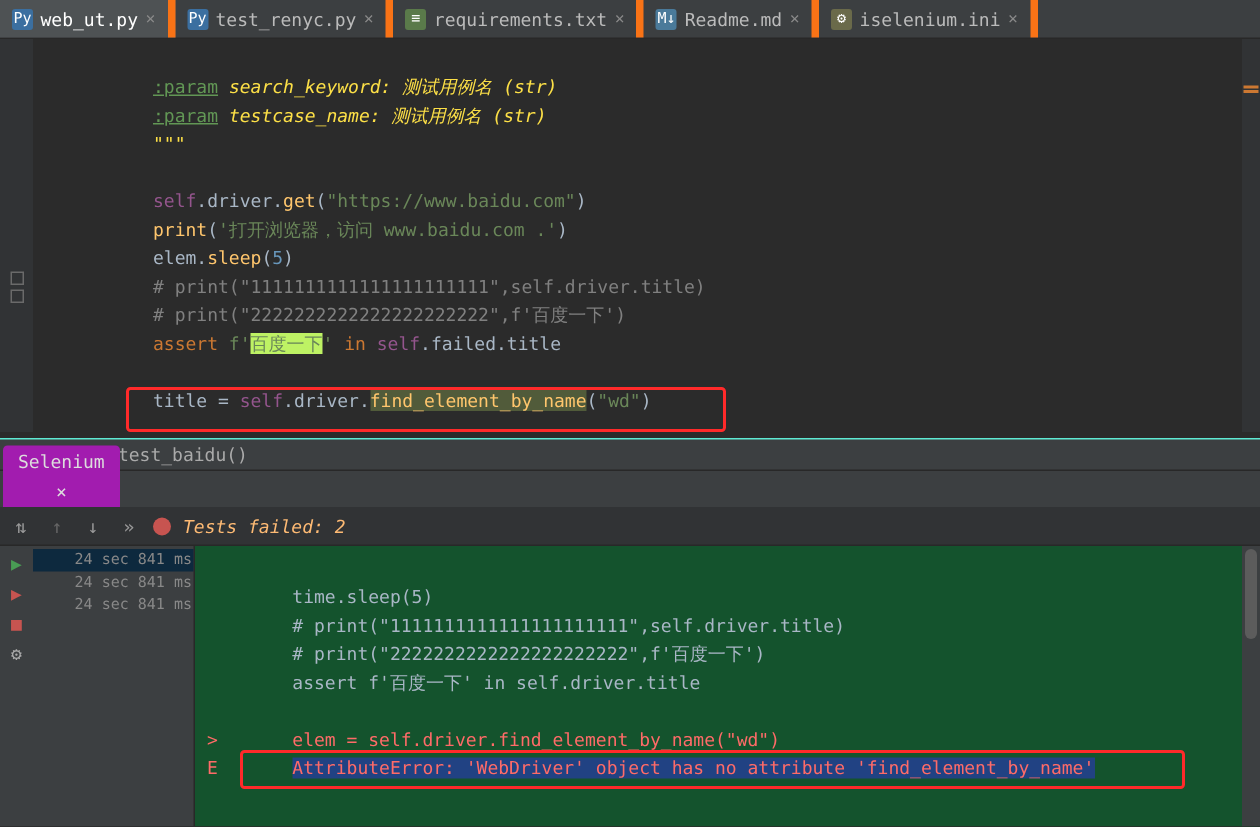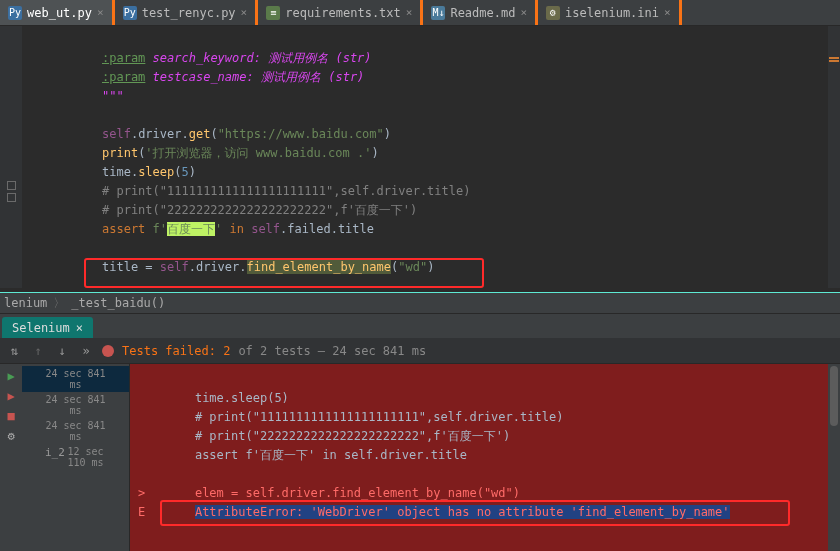--- a/index.html
+++ b/index.html
@@ -1,78 +1,78 @@
 <!DOCTYPE html>
 <html><head>
 <meta charset="utf-8">
 <style>
 * { margin:0; padding:0; box-sizing:border-box; }
 body { width:840px; height:551px; background:#2b2b2b; font-family:"Consolas","Monaco",monospace; font-size:12px; color:#a9b7c6; overflow:hidden; position:relative; }
 
 
 .tabs { display:flex; height:26px; background:#3c3f41; border-bottom:1px solid #282828; align-items:stretch; }
-.tab { display:flex; align-items:center; padding:0 8px; gap:5px; border-right:3px solid #f97316; color:#bbb; cursor:pointer; }
+.tab { display:flex; align-items:center; padding:0 8px; gap:5px; border-right:5px solid #f97316; color:#bbb; cursor:pointer; }
 .tab.active { background:#4e5254; color:#fff; }
 .tab .fic { width:14px; height:14px; display:inline-flex; align-items:center; justify-content:center; font-size:10px; border-radius:2px; }
 .py { background:#3b6fa0; color:#fff; }
 .txt { background:#5a7a4a; color:#fff; }
 .md { background:#4a7a9a; color:#fff; }
 .ini { background:#6a6a4a; color:#fff; }
 .tab .cl { color:#8a8a8a; font-size:11px; }
 
 
 .gutleft { position:absolute; left:0; top:26px; width:22px; height:262px; background:#313335; }
 .foldbox { width:9px; height:9px; border:1px solid #6a6a6a; margin:3px auto; }
 
 
 .editor { position:absolute; left:22px; top:26px; right:18px; height:262px; background:#2b2b2b; padding:4px 0 0 80px; line-height:19px; white-space:pre; }
 .kw { color:#cc7832; }
 .self { color:#94558d; }
 .str { color:#6a8759; }
 .fn { color:#ffc66d; }
 .cmt { color:#808080; }
 .doctag { color:#629755; text-decoration:underline; }
-.docdesc { color:#d946ef; font-style:italic; }
+.docdesc { color:#fde047; font-style:italic; }
 .bg1 { background:#bef264; }
 .bg2 { background:#515b3a; }
 
 
 .hlbox1 { position:absolute; border:2px solid #ff2a2a; border-radius:3px; left:84px; top:258px; width:400px; height:30px; }
 
 
 .miniscroll { position:absolute; right:0; top:26px; width:12px; height:262px; background:#313335; }
 .tick { height:2px; background:#cc7832; width:10px; margin:1px; }
 
 
 .crumb { position:absolute; top:292px; left:0; right:0; height:22px; background:#3c3f41; display:flex; align-items:center; color:#aaa; padding-left:4px; gap:6px; border-top:1px solid #5eead4; border-bottom:1px solid #282828;}
 .crumb span.sep { color:#777; }
 
 
 .lowhdr { position:absolute; top:314px; left:0; right:0; height:24px; background:#3c3f41; display:flex; align-items:flex-end; padding-left:2px; }
-.lowhdr .ptab { background:#0f766e; padding:4px 10px 3px 10px; color:#ddd; border-top-left-radius:3px; border-top-right-radius:3px; display:flex; gap:6px; align-items:center; }
+.lowhdr .ptab { background:#a21caf; padding:4px 10px 3px 10px; color:#ddd; border-top-left-radius:3px; border-top-right-radius:3px; display:flex; gap:6px; align-items:center;flex-direction:column; }
 
 
 .tool { position:absolute; top:338px; left:0; right:0; height:26px; background:#313335; display:flex; align-items:center; padding:0 6px; gap:8px; border-bottom:1px solid #282828;}
 .ticon { width:16px; height:16px; display:inline-flex; align-items:center; justify-content:center; color:#999; }
-.testfail { color:#f97316; }
+.testfail { color:#fdba74;font-style:italic; }
 .testsub { color:#888; }
 .redc { width:12px; height:12px; border-radius:50%; background:#c75450; display:inline-block; }
 
 
 .sidestrip { position:absolute; top:364px; left:0; width:22px; bottom:0; background:#3c3f41; }
 .sidebtn { width:16px; height:16px; margin:4px auto; display:flex; align-items:center; justify-content:center; color:#aaa; }
 
 
 .tree { position:absolute; top:364px; left:22px; width:108px; bottom:0; background:#3c3f41; border-right:1px solid #282828; padding-top:2px; }
-.tree-row { display:flex; justify-content:space-between; padding:2px 23px; color:#999; font-size:11px;text-align:center; }
+.tree-row { display:flex; justify-content:space-between; padding:2px 1px; color:#999; font-size:11px; }
 .tree-row.sel { background:#0d293e; color:#fff; }
 .tree-row .tim { color:#888; font-size:10px; }
 
 
-.outpane { position:absolute; top:364px; left:130px; right:0; bottom:0; background:#7f1d1d; padding:6px 0 0 8px; line-height:19px; white-space:pre; overflow:hidden; }
+.outpane { position:absolute; top:364px; left:130px; right:0; bottom:0; background:#14532d; padding:6px 0 0 8px; line-height:19px; white-space:pre; overflow:hidden; }
 .outpane .mk { display:inline-block; width:28px; }
 .err1 { background:#214283; color:#ff6b68; }
 .hlbox2 { position:absolute; border:2px solid #ff2a2a; border-radius:3px; left:160px; top:500px; width:630px; height:26px; }
 .outscroll { position:absolute; right:0; top:364px; width:12px; bottom:0; background:#3c3f41; }
 .outthumb { width:8px; height:60px; background:#5c5c5c; border-radius:4px; margin:2px; }
 </style>
 </head>
 <body>
 
 <div class="tabs">
@@ -109,21 +109,21 @@
   <div class="foldbox"></div>
 </div>
 
 <div class="editor">
 <span class="doctag">:param</span> <span class="docdesc">search_keyword:</span> <span class="docdesc">测试用例名 (str)</span>
 <span class="doctag">:param</span> <span class="docdesc">testcase_name:</span> <span class="docdesc">测试用例名 (str)</span>
 <span class="docdesc">"""</span>
 
 <span class="self">self</span><span>.driver.</span><span class="fn">get</span><span>(</span><span class="str">"https://www.baidu.com"</span><span>)</span>
 <span class="fn">print</span><span>(</span><span class="str">'打开浏览器，访问 www.baidu.com .'</span><span>)</span>
-<span>time.</span><span class="fn">sleep</span><span>(</span><span style="color:#6897bb">5</span><span>)</span>
+<span>elem.</span><span class="fn">sleep</span><span>(</span><span style="color:#6897bb">5</span><span>)</span>
 <span class="cmt"># print("1111111111111111111111",self.driver.title)</span>
 <span class="cmt"># print("2222222222222222222222",f'百度一下')</span>
 <span class="kw">assert </span><span class="str">f'</span><span class="str bg1">百度一下</span><span class="str">' </span><span class="kw">in </span><span class="self">self</span><span>.failed.title</span>
 
 <span>title = </span><span class="self">self</span><span>.driver.</span><span class="fn bg2">find_element_by_name</span><span>(</span><span class="str">"wd"</span><span>)</span>
 </div>
 
 <div class="hlbox1"></div>
 
 <div class="miniscroll">
@@ -145,21 +145,20 @@
   </div>
 </div>
 
 <div class="tool">
   <span class="ticon">⇅</span>
   <span class="ticon" style="color:#666">↑</span>
   <span class="ticon">↓</span>
   <span class="ticon">»</span>
   <span class="redc"></span>
   <span class="testfail">Tests failed: 2</span>
-    <span class="testsub"> of 2 tests – 24 sec 841 ms</span>
 </div>
 
 <div class="sidestrip">
   <div class="sidebtn" style="color:#499c54">▶</div>
   <div class="sidebtn" style="color:#c75450">▶</div>
   <div class="sidebtn" style="color:#c75450">■</div>
   <div class="sidebtn">⚙</div>
 </div>
 
 <div class="tree">
@@ -168,24 +167,20 @@
       <span class="tim">24 sec 841 ms</span>
     </div>
   <div class="tree-row">
       <span></span>
       <span class="tim">24 sec 841 ms</span>
     </div>
   <div class="tree-row">
       <span></span>
       <span class="tim">24 sec 841 ms</span>
     </div>
-  <div class="tree-row">
-      <span>i_2</span>
-      <span class="tim">12 sec 110 ms</span>
-    </div>
 </div>
 
 <div class="outpane">
 <span class="mk"> </span>    <span>time.sleep(5)</span>
 <span class="mk"> </span>    <span># print("1111111111111111111111",self.driver.title)</span>
 <span class="mk"> </span>    <span># print("2222222222222222222222",f'百度一下')</span>
 <span class="mk"> </span>    <span>assert f'百度一下' in self.driver.title</span>
 <span></span>
 <span class="mk" style="color:#ff6b68">&gt;</span>    <span style="color:#ff6b68">elem = self.driver.find_element_by_name("wd")</span>
 <span class="mk" style="color:#ff6b68">E</span>    <span class="err1">AttributeError: 'WebDriver' object has no attribute 'find_element_by_name'</span>

